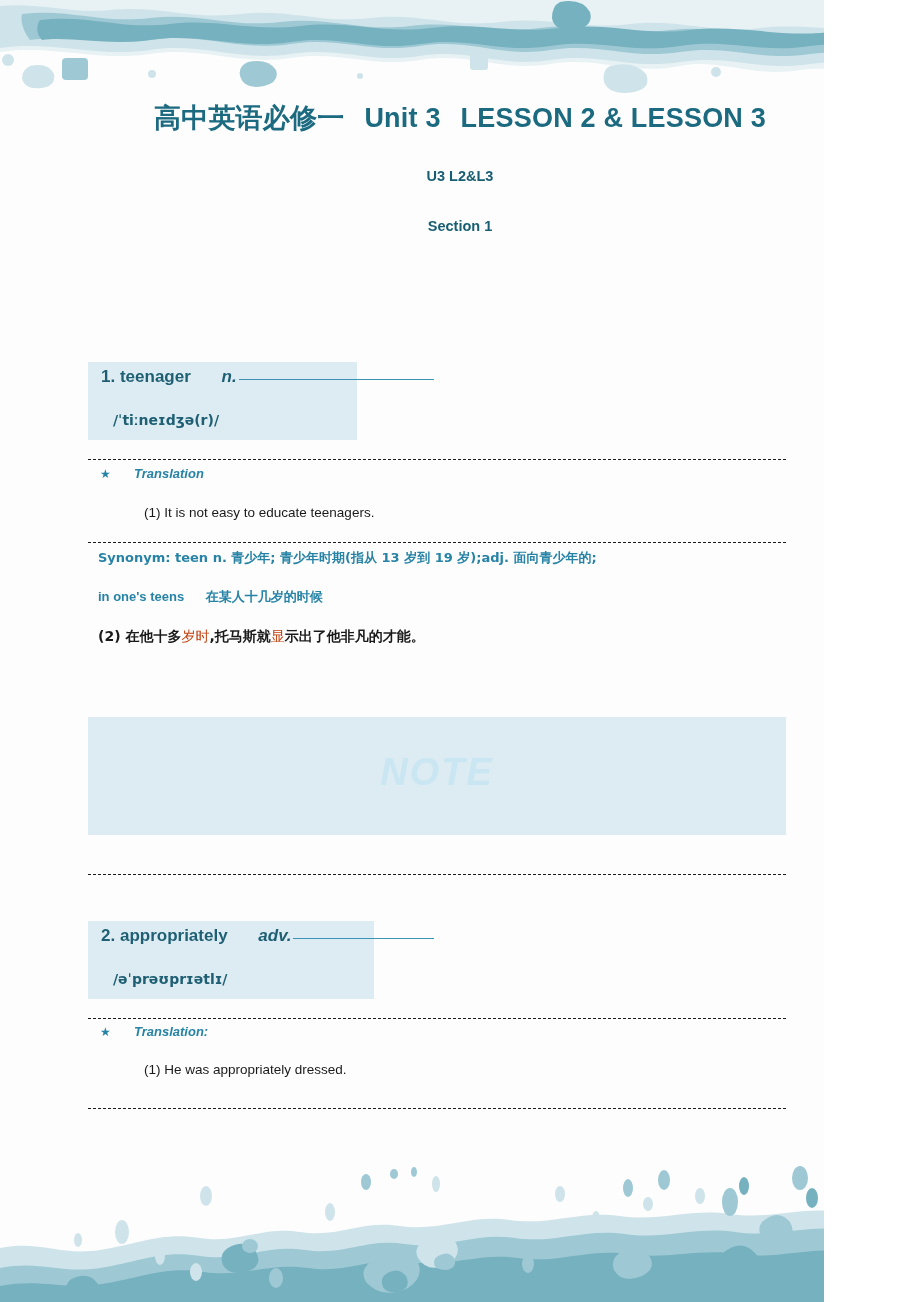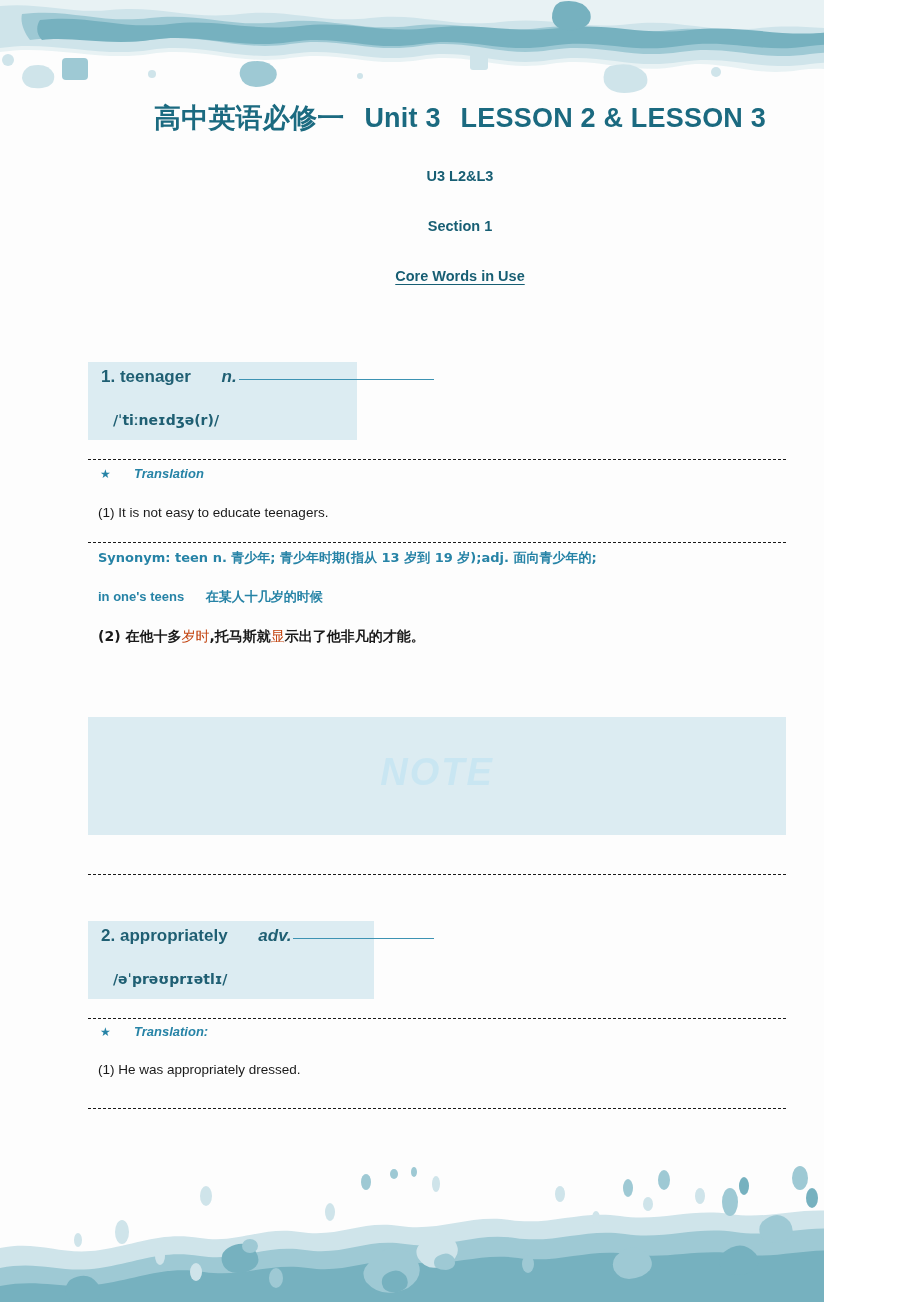--- a/index.html
+++ b/index.html
@@ -121,20 +121,21 @@
     display: inline-block;
     width: 34px;
     font-size: 12px;
   }
 
   .sent {
     position: absolute;
     font-size: 13.5px;
     color: #1a1a1a;
     white-space: nowrap;
+    margin-left: 46px;
   }
   .sent .inline-blank {
     display: inline-block;
     width: 52px;
     border-bottom: 1.4px solid #3d93b3;
     vertical-align: 2px;
   }
 
   .syn {
     position: absolute;
@@ -206,23 +207,20 @@
 
   <div class="title-main">
     <span>高中英语必修一</span><span class="sp"></span><span>Unit 3</span><span class="sp"></span><span>LESSON 2 &amp; LESSON 3</span>
   </div>
 
   <div class="subline" id="sub-1">
     <span>U3 L2&amp;L3</span>
   </div>
   <div class="subline" id="sub-2">
     <span>Section 1</span>
-  </div>
-  <div class="subline" id="sub-3">
-    <span>Core Words in Use</span>
   </div>
 
   <div class="entry-box" id="entry-box-1"></div>
 
   <div class="entry-head" id="entry-head-1">
     <span>1.</span>
     <span>teenager</span>
     <span class="pos">n.</span><span class="blank-rule" id="blank-1"></span>
   </div>
 

